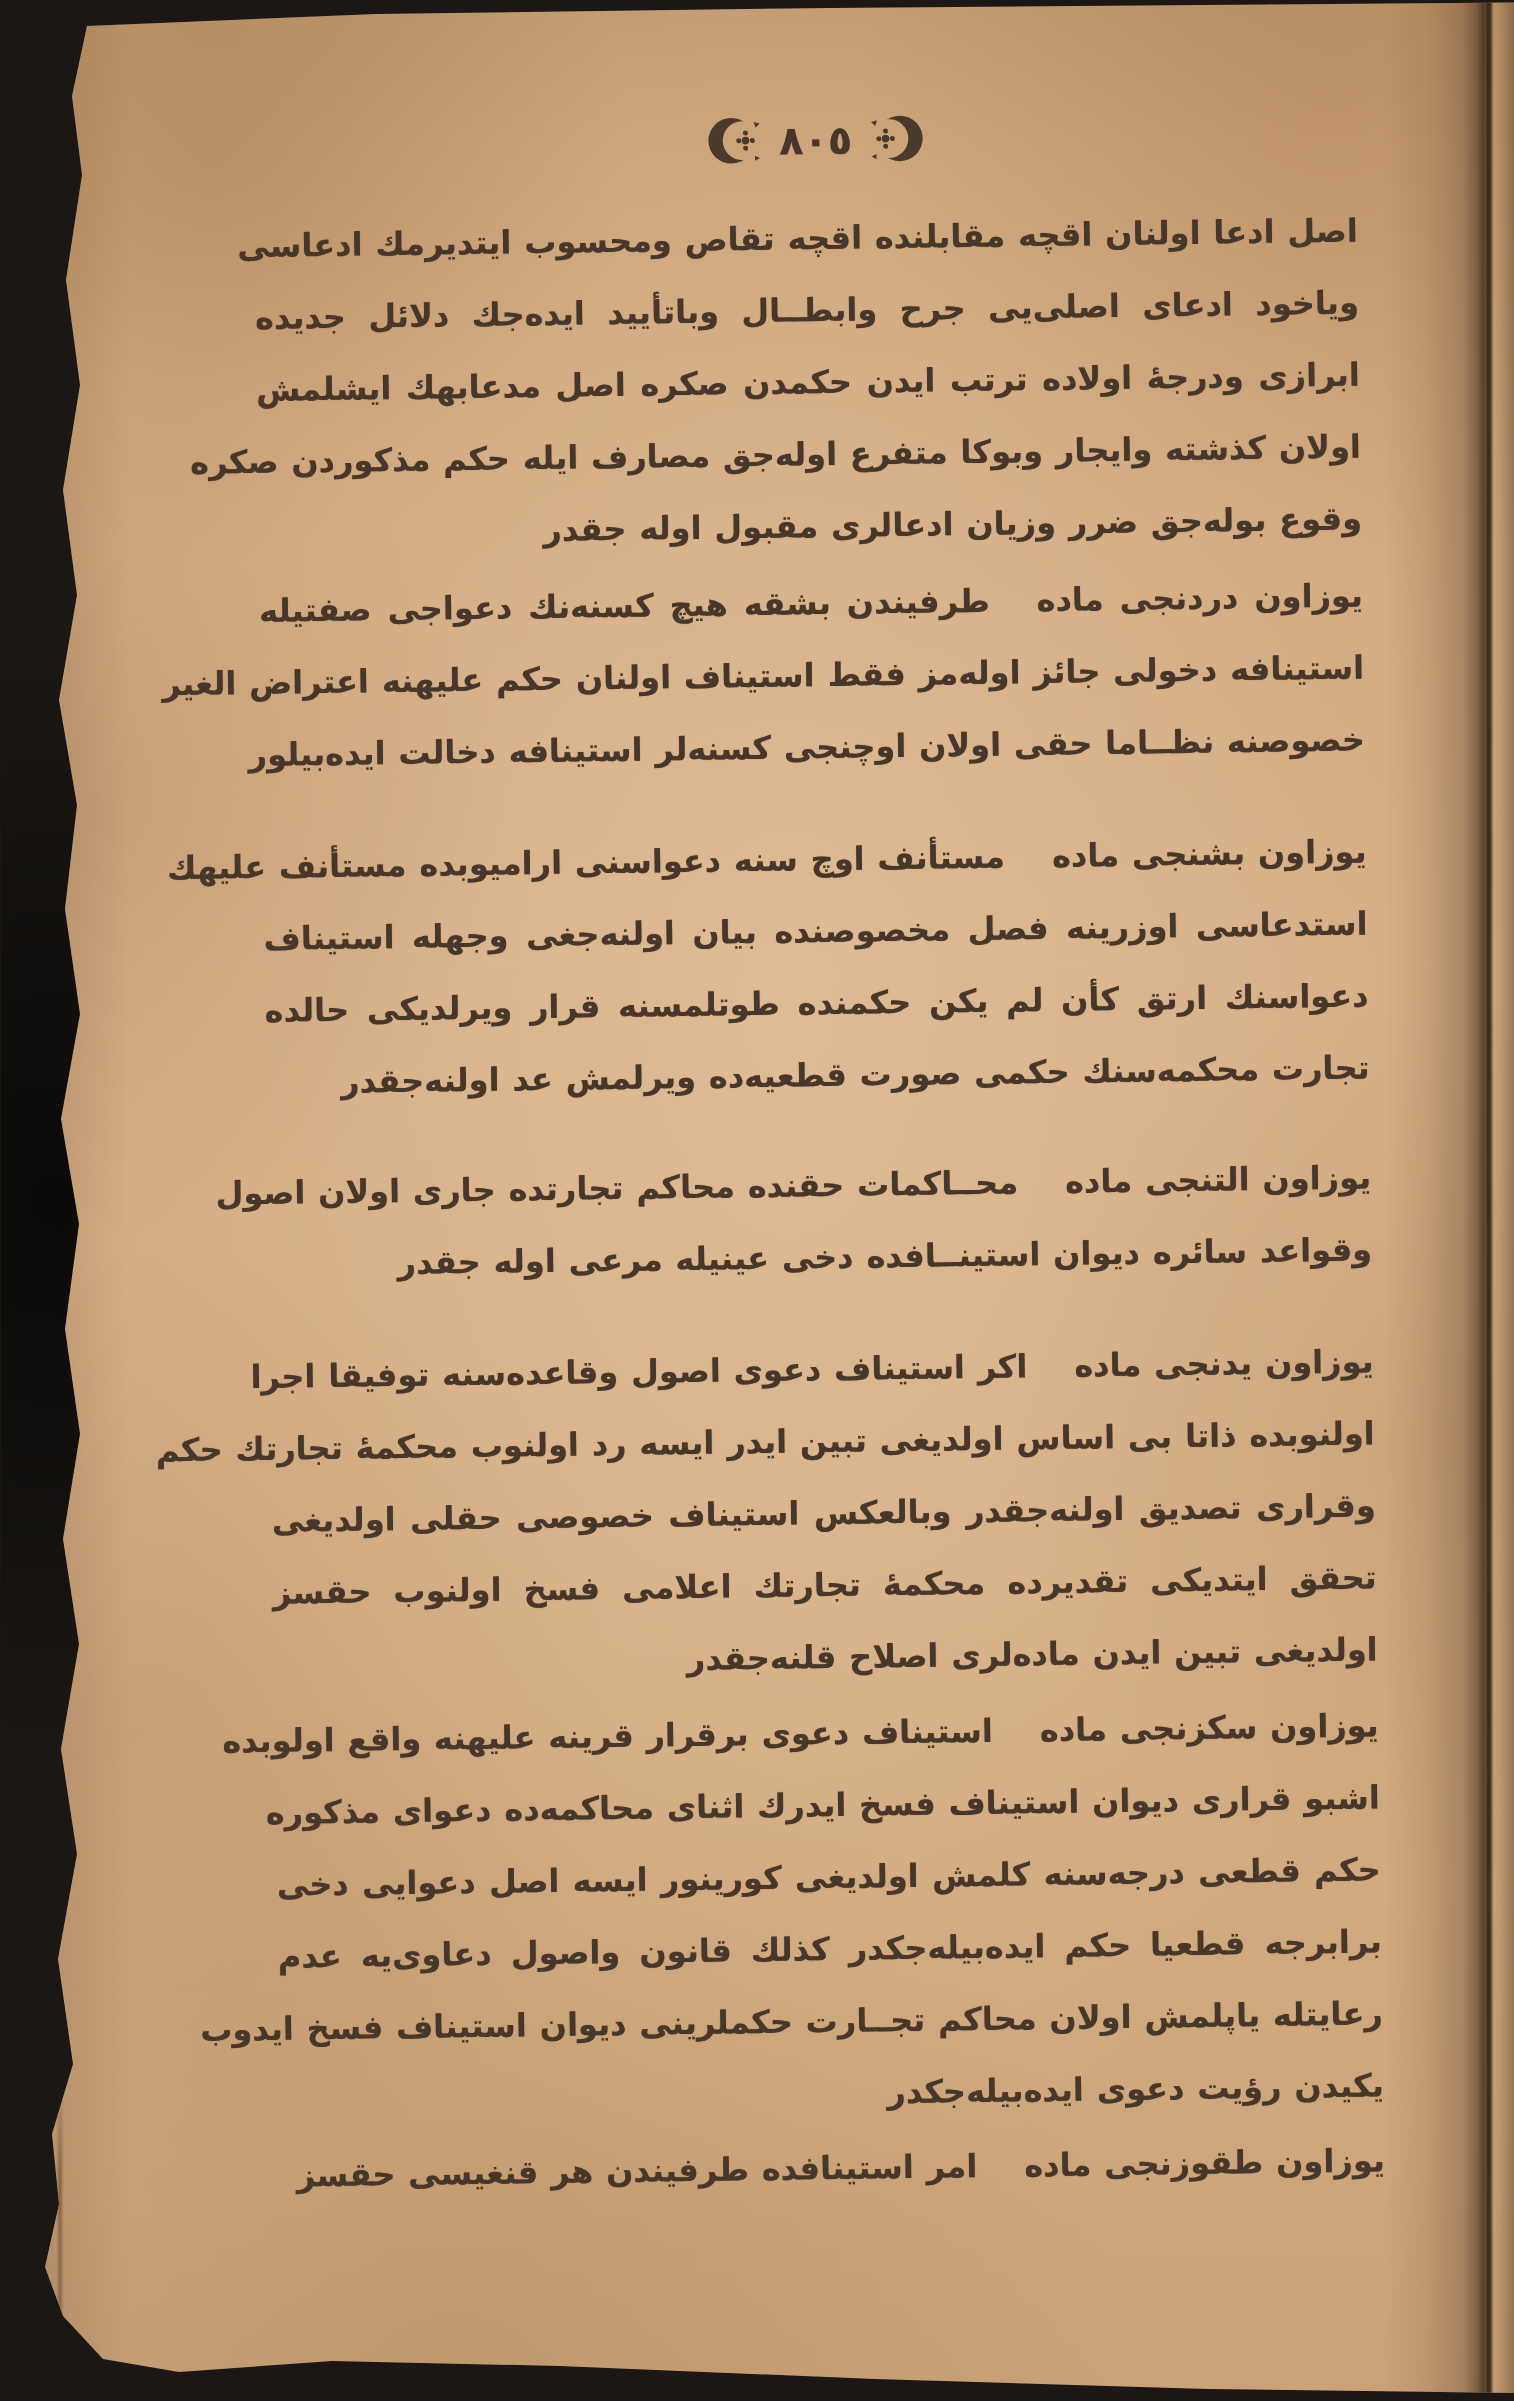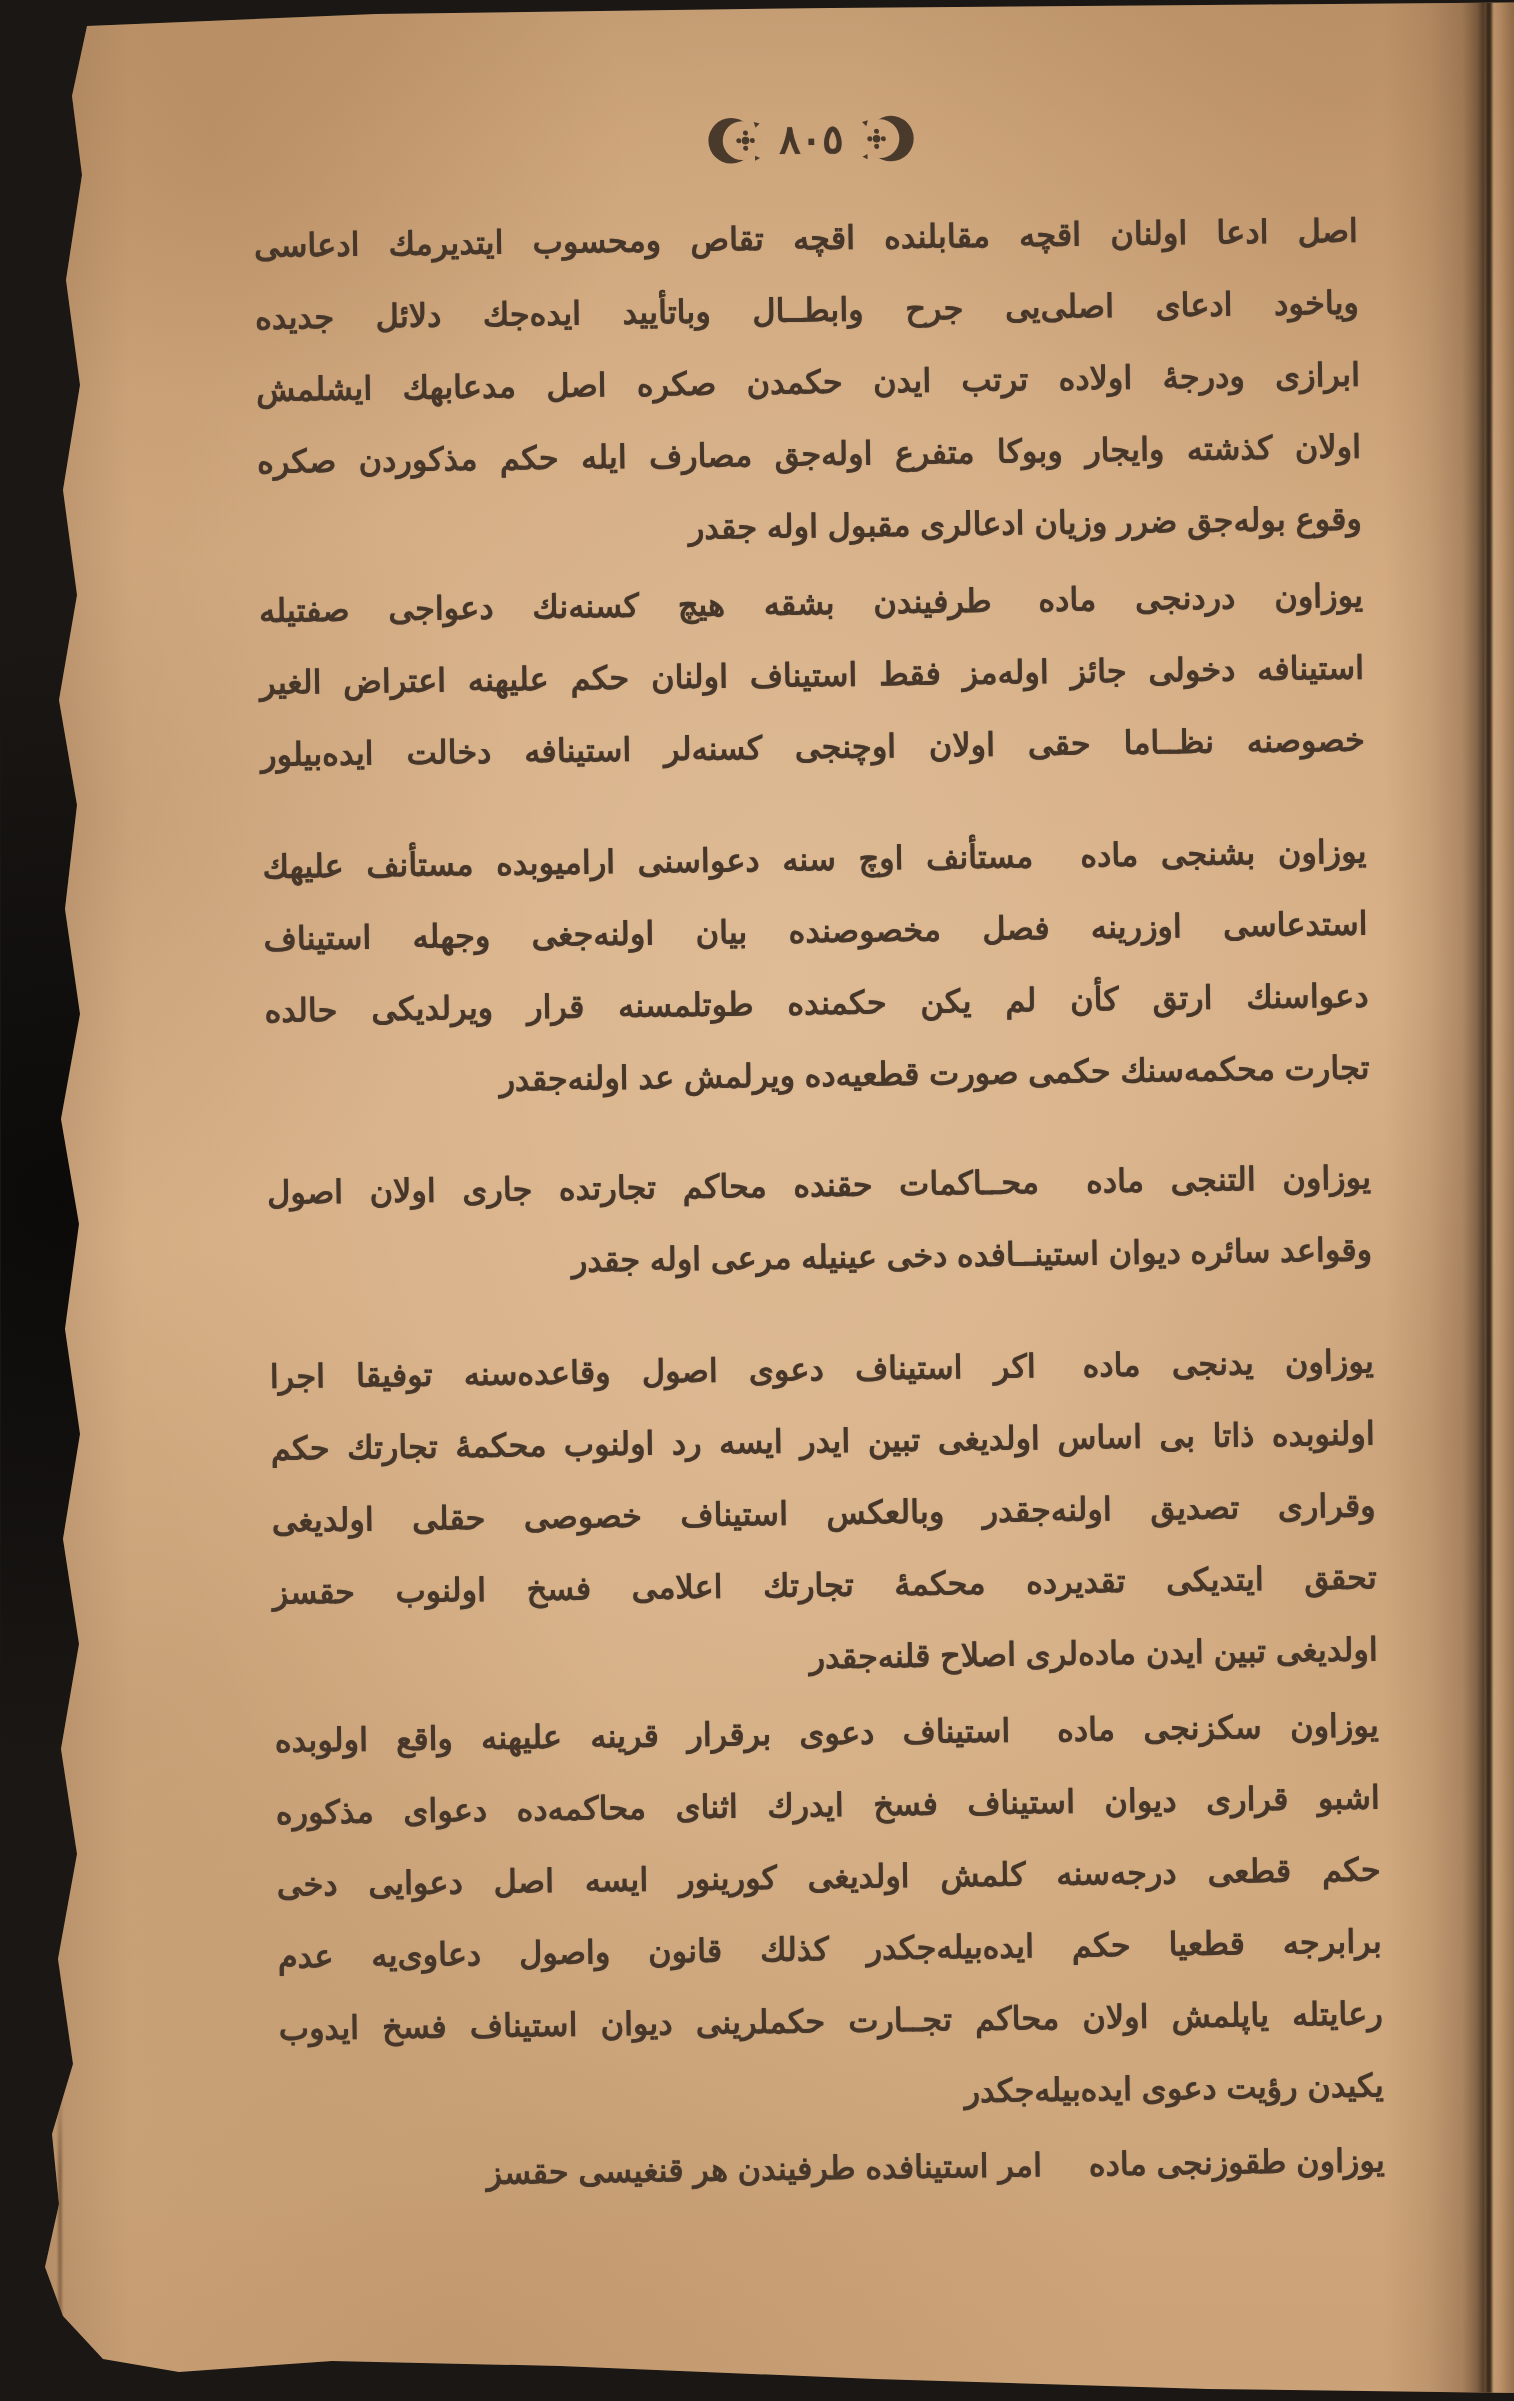--- a/index.html
+++ b/index.html
@@ -22,21 +22,20 @@
       87px 26px,376px 14px,831px 7.9px,1268px 4.4px,1515px 2.6px,
       1515px 2393px,1207px 2389px,875px 2379px,560px 2366px,332px 2361px,
       179px 2372px,103px 2359px,63px 2316px,45px 2267px,59px 2204px,
       52px 2134px,73px 2064px,58px 1959px,77px 1854px,61px 1749px,
       79px 1644px,63px 1539px,80px 1434px,65px 1329px,79px 1224px,
       61px 1119px,80px 1014px,65px 909px,77px 805px,59px 700px,
       77px 595px,63px 490px,80px 385px,66px 280px,82px 175px,72px 96px);
     background:
       radial-gradient(ellipse at 52% 42%, rgba(255,238,212,0.22), transparent 62%),
       linear-gradient(180deg,#c2996f 0%,#cba176 6%,#d1a87e 16%,#d6ae85 40%,#d5ad83 65%,#cfa77c 88%,#cba177 100%);
-    font-family: Liberation Serif, serif;
   }
   .mottling{
     position:absolute;inset:0;pointer-events:none;
     background:
       radial-gradient(circle at 14% 6%, rgba(125,82,45,0.22), transparent 16%),
       radial-gradient(circle at 88% 4%, rgba(135,90,52,0.18), transparent 18%),
       radial-gradient(circle at 6% 34%, rgba(118,78,44,0.14), transparent 20%),
       radial-gradient(circle at 9% 72%, rgba(118,78,44,0.12), transparent 22%),
       radial-gradient(circle at 30% 98%, rgba(120,80,45,0.12), transparent 26%),
       radial-gradient(circle at 96% 60%, rgba(110,72,40,0.10), transparent 22%);

